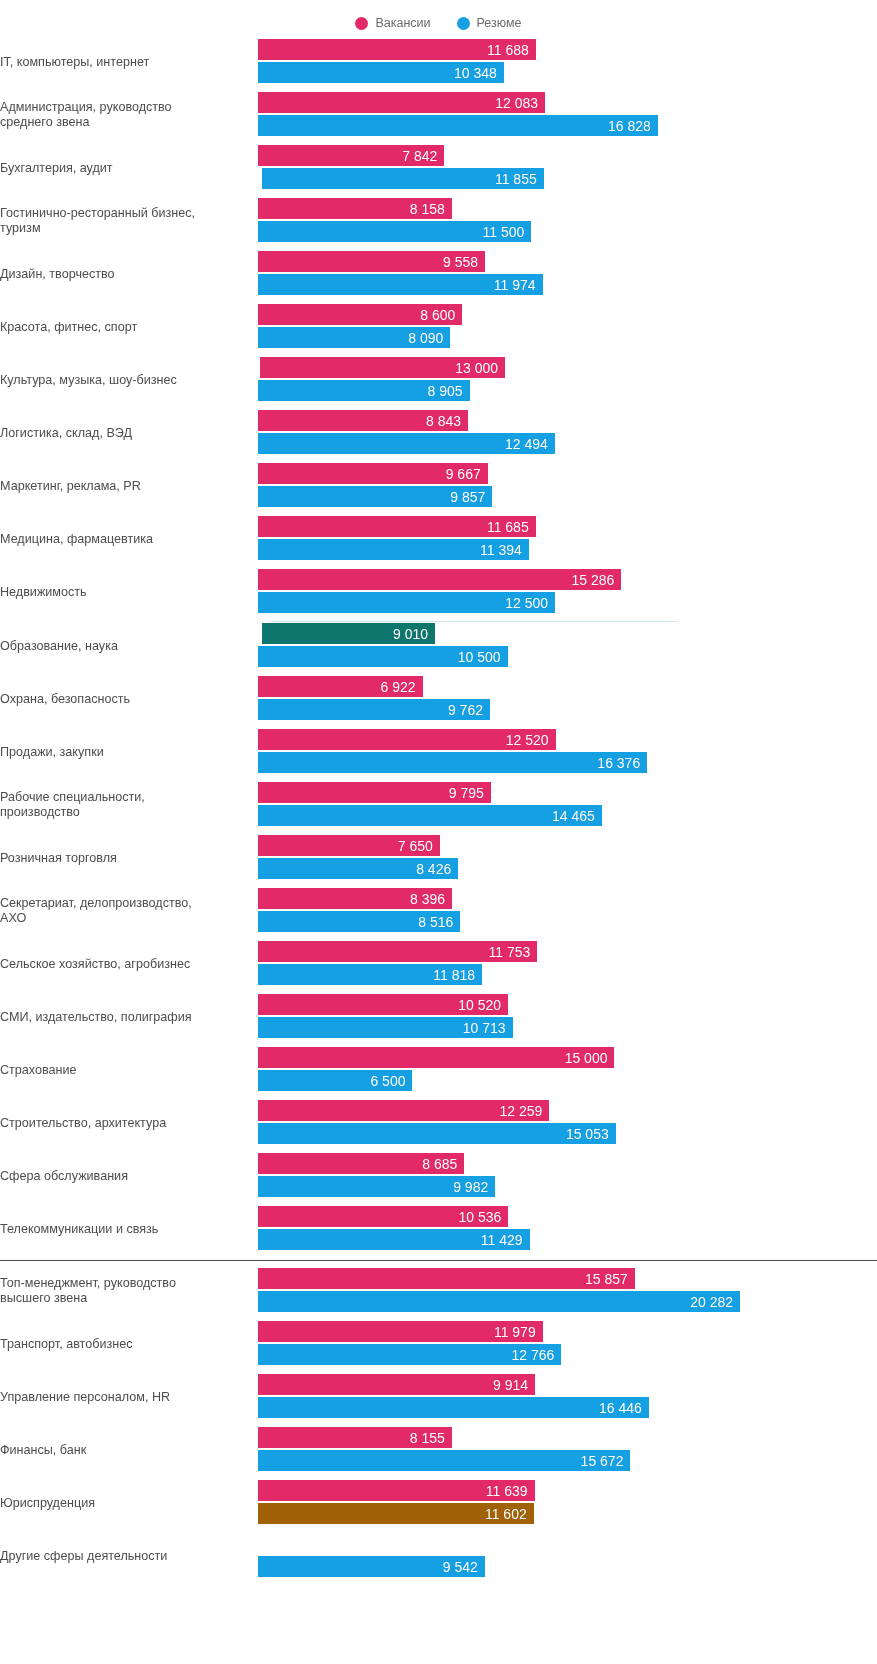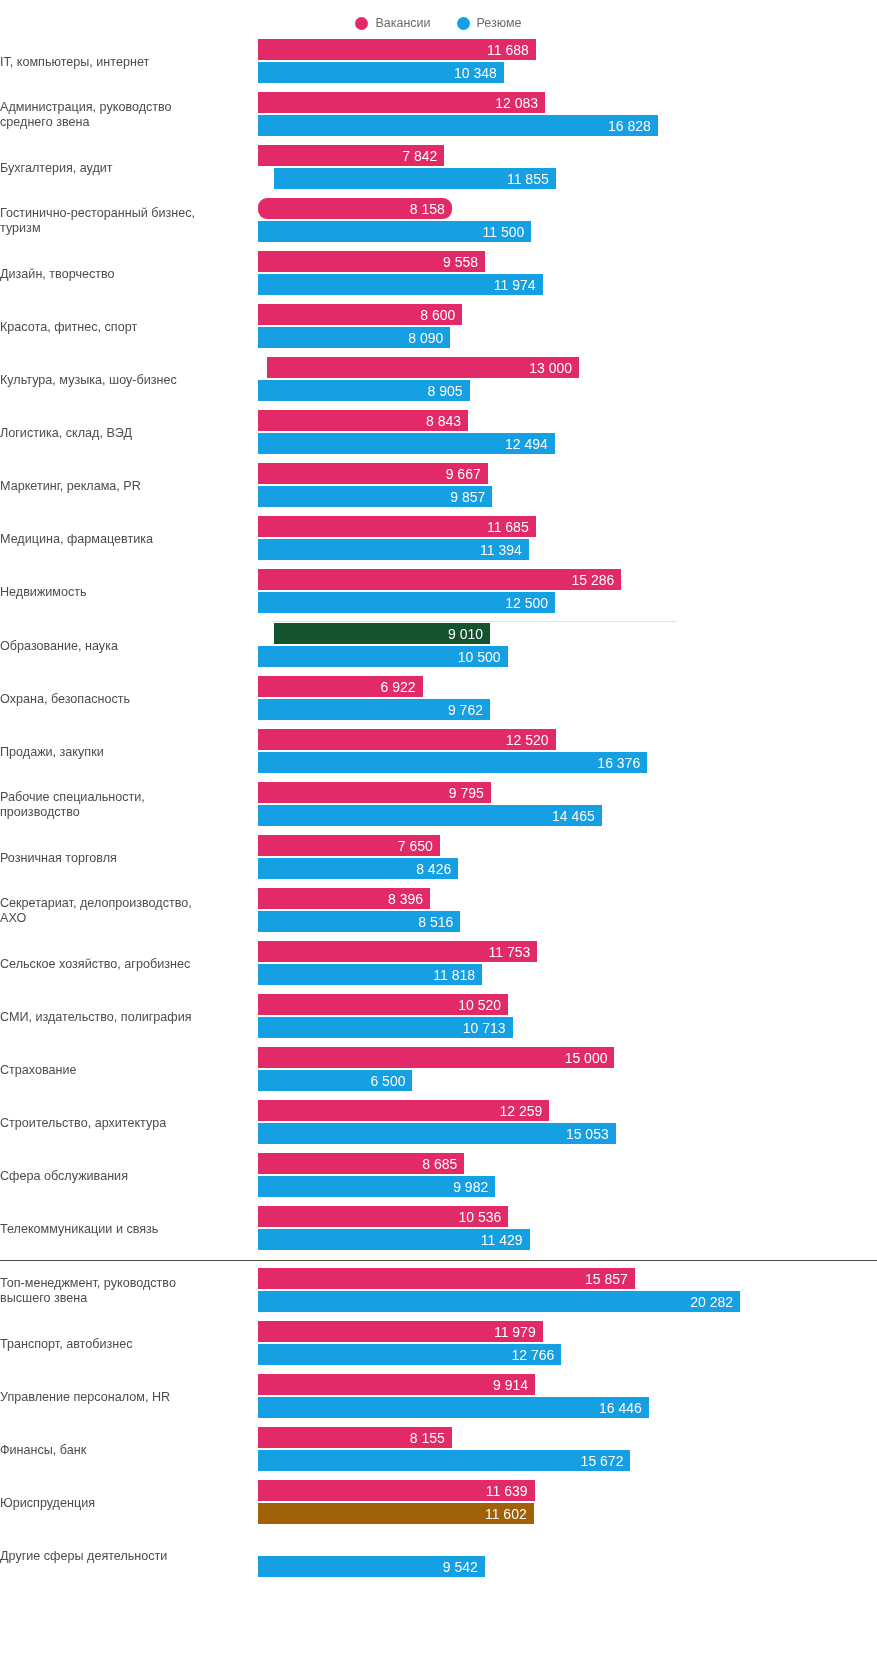--- a/index.html
+++ b/index.html
@@ -135,30 +135,30 @@
             <span class="bar-value">16 828</span>
           </div>
         </div>
       </div>
       <div class="row">
         <div class="row-label">Бухгалтерия, аудит</div>
         <div class="row-bars">
           <div class="bar vac" style="background: rgb(227, 42, 104); left: 0px; width: 186.364px;">
             <span class="bar-value">7 842</span>
           </div>
-          <div class="bar res" style="background: rgb(22, 160, 228); left: 16px; width: 281.733px;">
+          <div class="bar res" style="background: rgb(22, 160, 228); left: 4px; width: 281.733px;">
             <span class="bar-value">11 855</span>
           </div>
         </div>
       </div>
       <div class="row">
         <div class="row-label">Гостинично-ресторанный бизнес,
 туризм</div>
         <div class="row-bars">
-          <div class="bar vac" style="background: rgb(227, 42, 104); left: 0px; width: 193.874px; border-radius: 9px;">
+          <div class="bar vac" style="background: rgb(227, 42, 104); left: 0px; width: 193.874px;">
             <span class="bar-value">8 158</span>
           </div>
           <div class="bar res" style="background: rgb(22, 160, 228); left: 0px; width: 273.297px;">
             <span class="bar-value">11 500</span>
           </div>
         </div>
       </div>
       <div class="row">
         <div class="row-label">Дизайн, творчество</div>
         <div class="row-bars">
@@ -177,21 +177,21 @@
             <span class="bar-value">8 600</span>
           </div>
           <div class="bar res" style="background: rgb(22, 160, 228); left: 0px; width: 192.258px;">
             <span class="bar-value">8 090</span>
           </div>
         </div>
       </div>
       <div class="row">
         <div class="row-label">Культура, музыка, шоу-бизнес</div>
         <div class="row-bars">
-          <div class="bar vac" style="background: rgb(227, 42, 104); left: 9px; width: 312px;">
+          <div class="bar vac" style="background: rgb(227, 42, 104); left: 2px; width: 245px;">
             <span class="bar-value">13 000</span>
           </div>
           <div class="bar res" style="background: rgb(22, 160, 228); left: 0px; width: 211.627px;">
             <span class="bar-value">8 905</span>
           </div>
         </div>
       </div>
       <div class="row">
         <div class="row-label">Логистика, склад, ВЭД</div>
         <div class="row-bars">
@@ -235,21 +235,21 @@
             <span class="bar-value">12 500</span>
           </div>
         </div>
       </div>
     </div>
     <div class="divider-thin"></div>
     <div class="section">
       <div class="row">
         <div class="row-label">Образование, наука</div>
         <div class="row-bars">
-          <div class="bar vac" style="background: #14532d; left: 16px; width: 216px;">
+          <div class="bar vac" style="background: #0f766e; left: 4px; width: 173px;">
             <span class="bar-value">9 010</span>
           </div>
           <div class="bar res" style="background: rgb(22, 160, 228); left: 0px; width: 249.532px;">
             <span class="bar-value">10 500</span>
           </div>
         </div>
       </div>
       <div class="row">
         <div class="row-label">Охрана, безопасность</div>
         <div class="row-bars">
@@ -292,21 +292,21 @@
           </div>
           <div class="bar res" style="background: rgb(22, 160, 228); left: 0px; width: 200.243px;">
             <span class="bar-value">8 426</span>
           </div>
         </div>
       </div>
       <div class="row">
         <div class="row-label">Секретариат, делопроизводство,
 АХО</div>
         <div class="row-bars">
-          <div class="bar vac" style="background: rgb(227, 42, 104); left: 0px; width: 172px;">
+          <div class="bar vac" style="background: rgb(227, 42, 104); left: 0px; width: 194px;">
             <span class="bar-value">8 396</span>
           </div>
           <div class="bar res" style="background: rgb(22, 160, 228); left: 0px; width: 202.382px;">
             <span class="bar-value">8 516</span>
           </div>
         </div>
       </div>
       <div class="row">
         <div class="row-label">Сельское хозяйство, агробизнес</div>
         <div class="row-bars">

